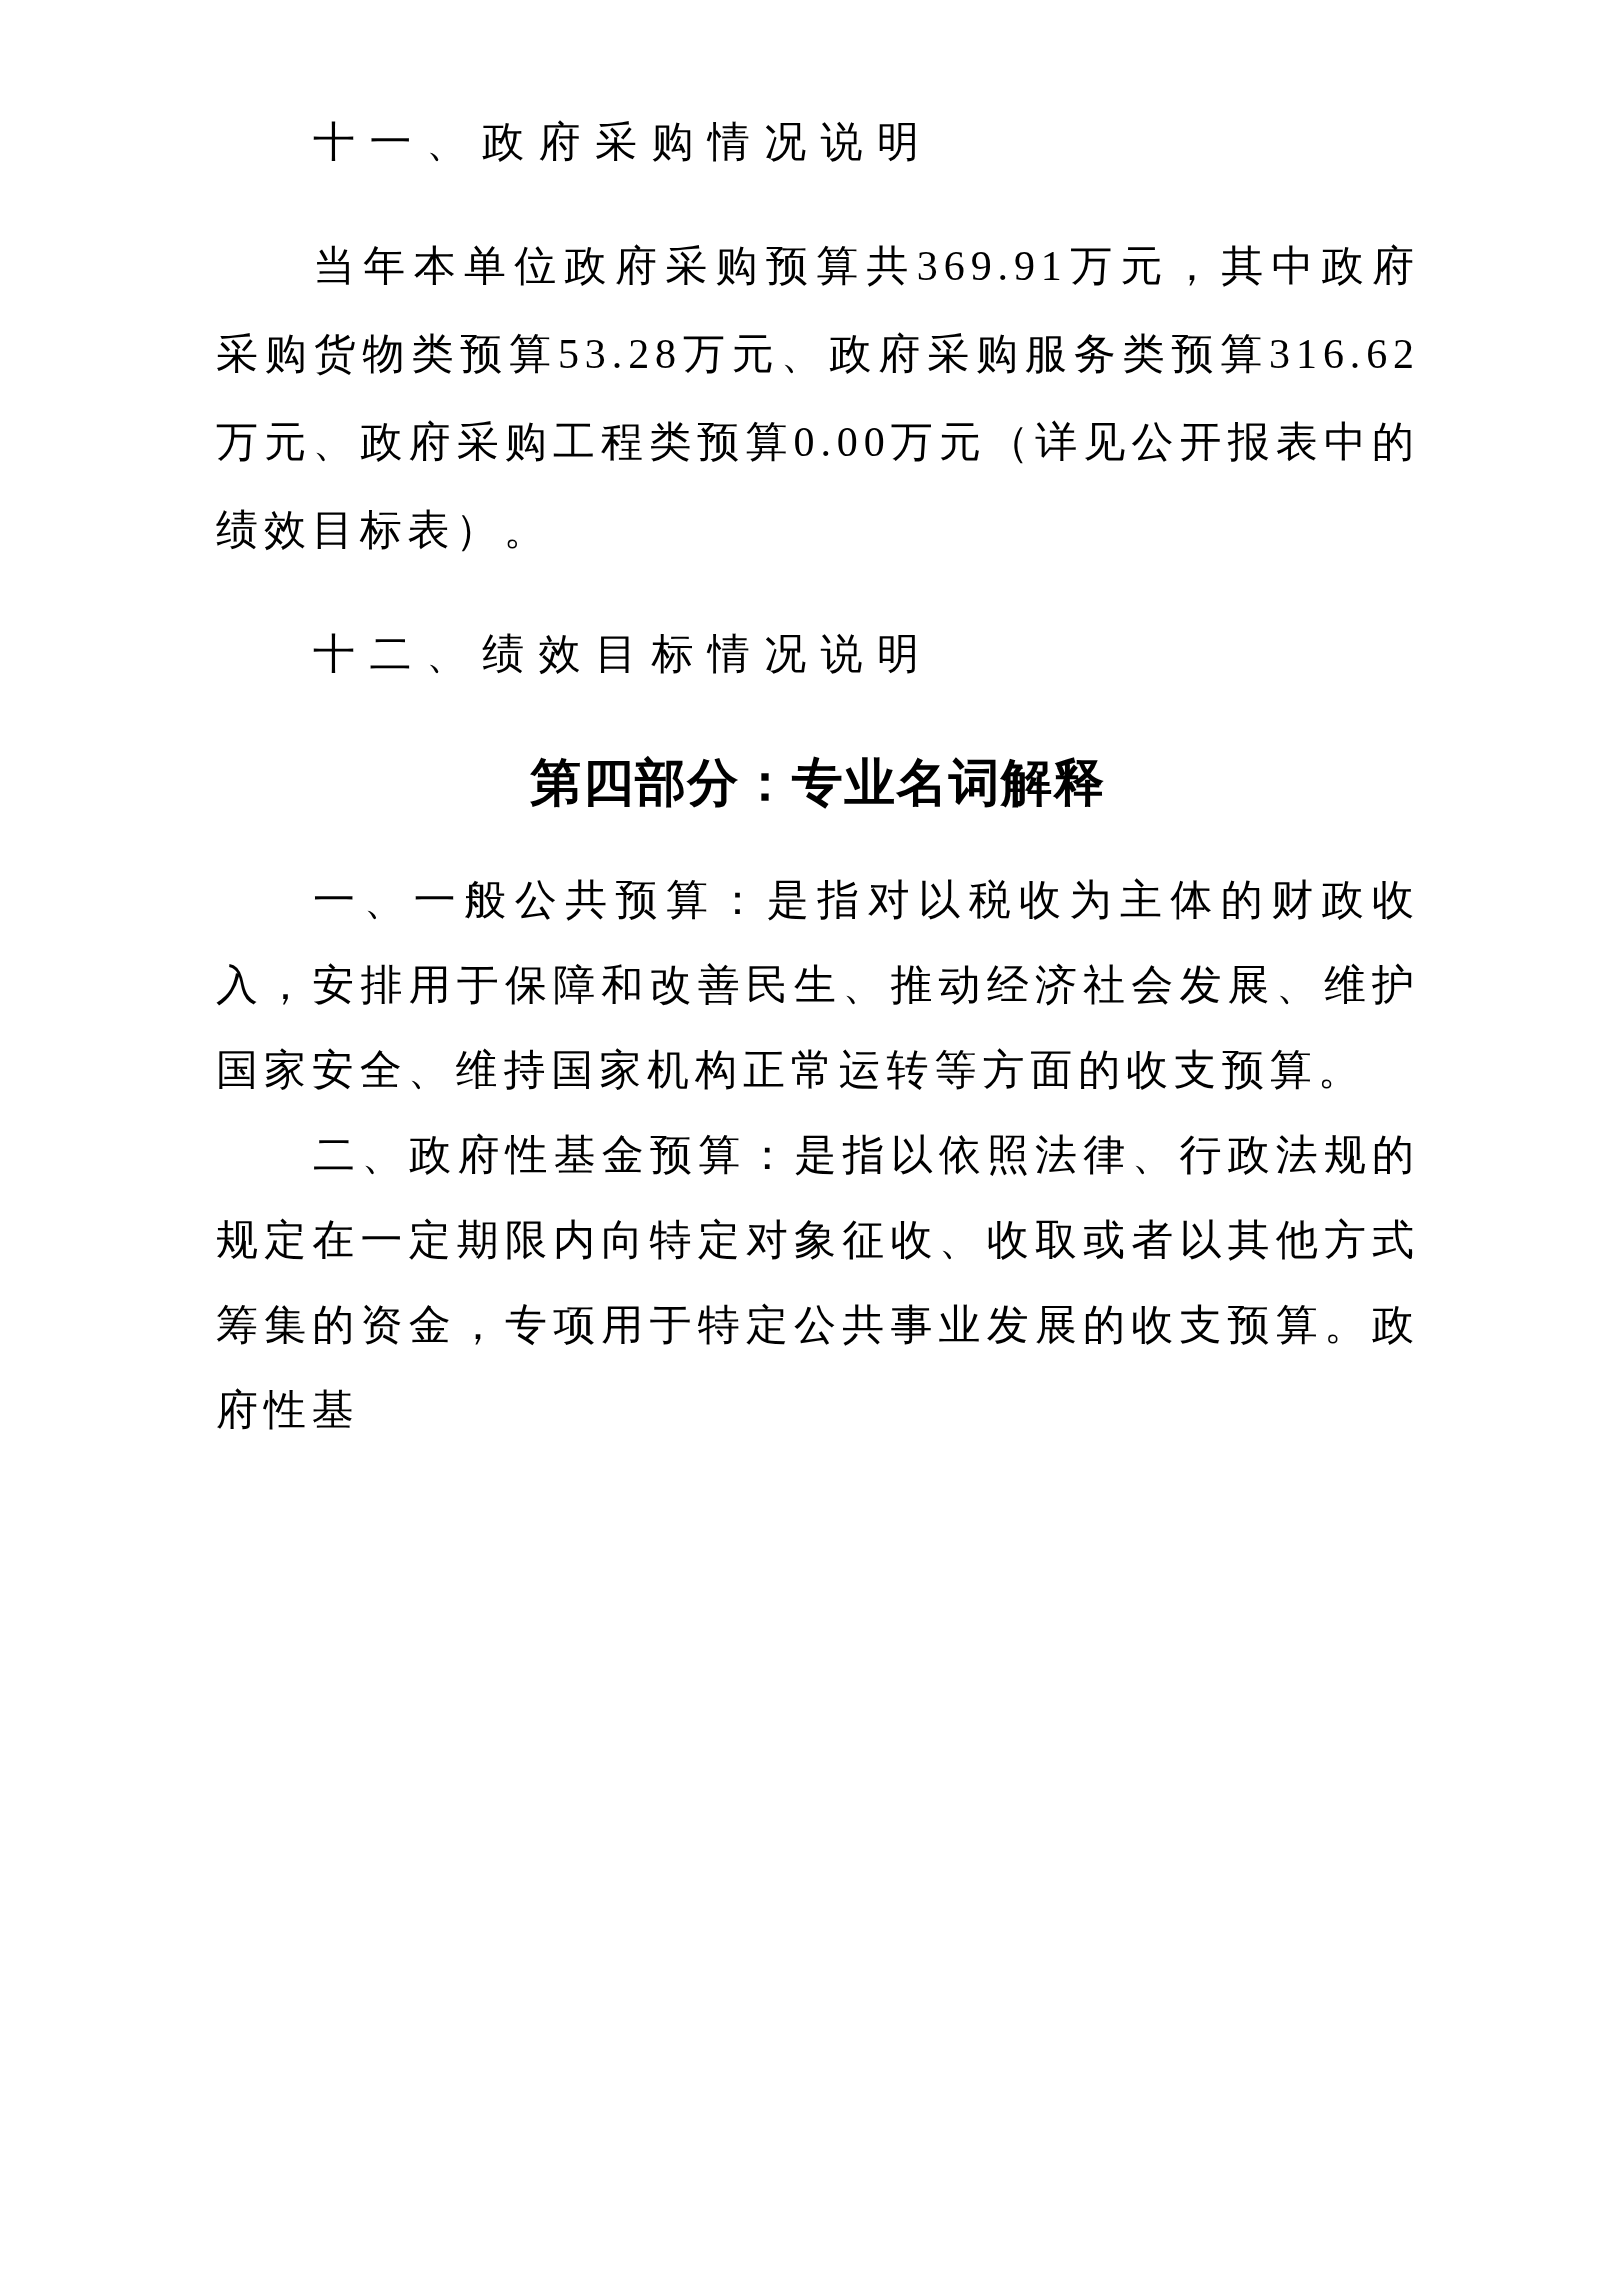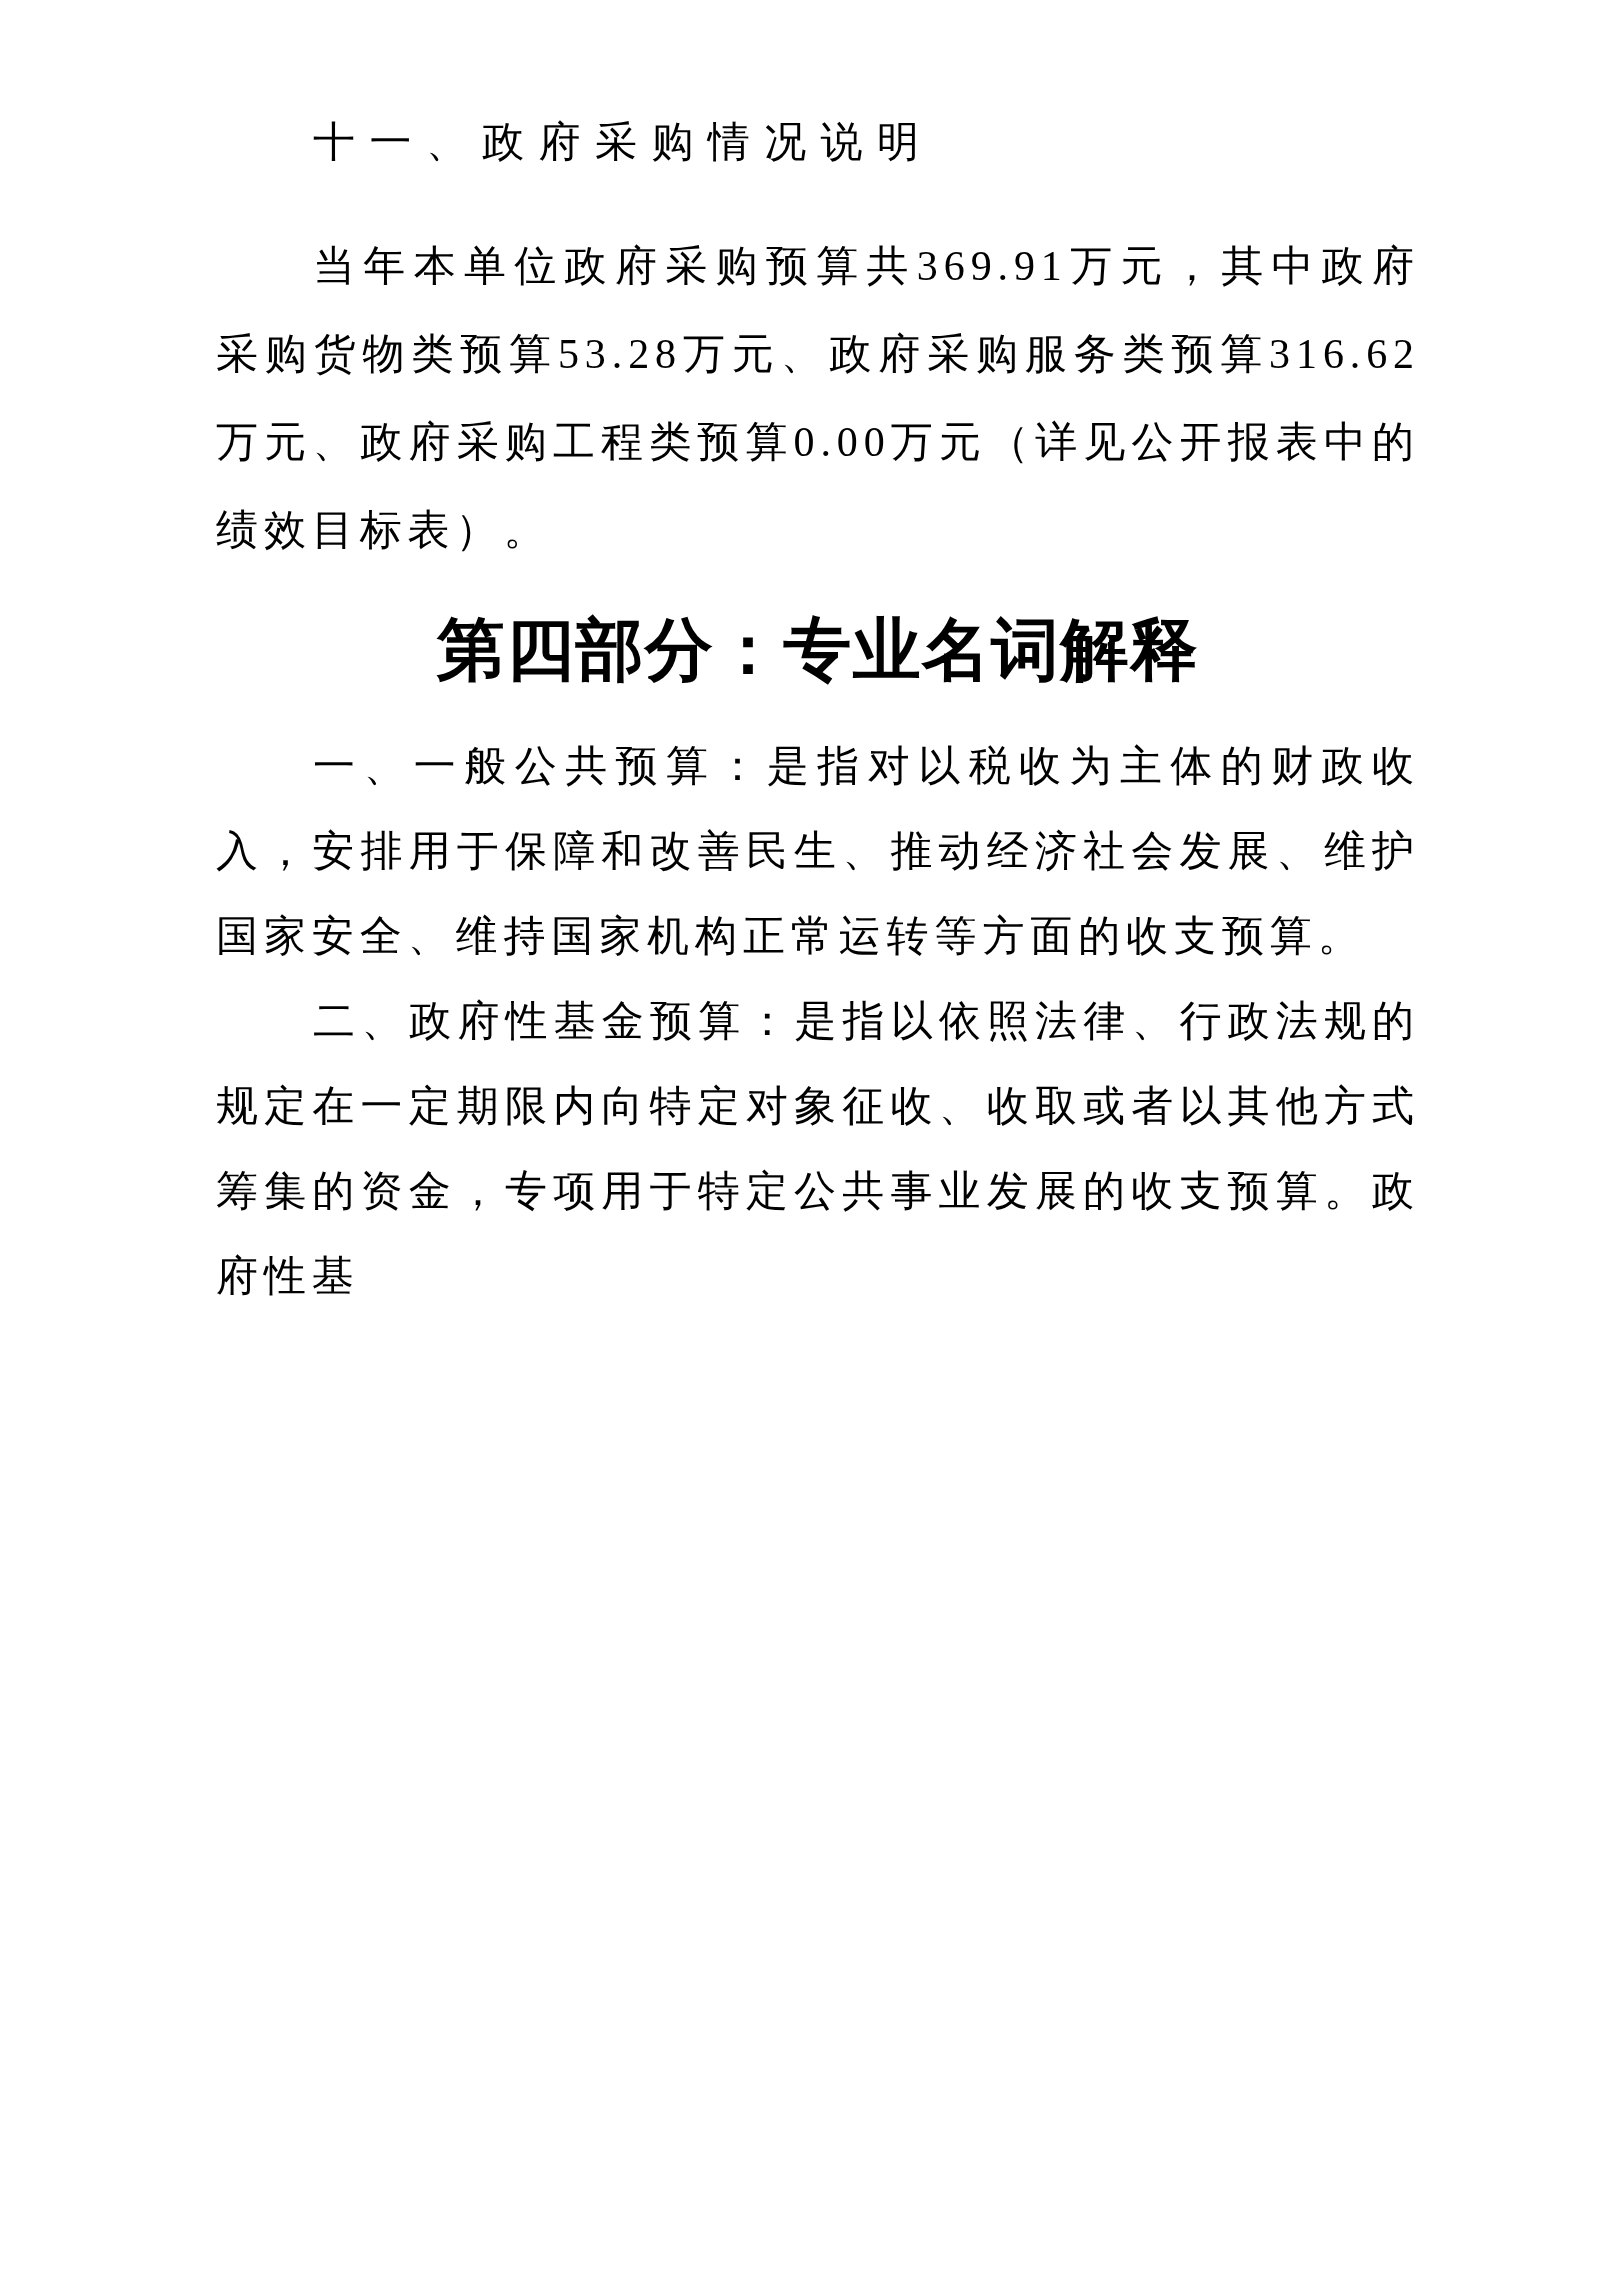--- a/index.html
+++ b/index.html
@@ -44,21 +44,21 @@
     font-size: 42px;
     line-height: 88px;
     margin: 0;
     text-indent: 97px;
     letter-spacing: 5.9px;
     text-align: justify;
   }
   
   .part-title {
     font-family: "Liberation Sans", "DejaVu Sans", sans-serif;
-    font-size: 68px;
+    font-size: 51px;
     font-weight: bold;
     line-height: 98px;
     margin: 26px 0 26px 0;
     text-align: center;
     text-indent: 0;
     letter-spacing: 1.3px;
   }
   
   .def-para {
     font-size: 42px;
@@ -83,20 +83,21 @@
 </head>
 <body>
 
 <div class="page">
   <div class="content">
 
     <h2 class="sec-heading first">十一、政府采购情况说明</h2>
 
     <p class="body-para">当年本单位政府采购预算共369.91万元，其中政府采购货物类预算53.28万元、政府采购服务类预算316.62万元、政府采购工程类预算0.00万元（详见公开报表中的绩效目标表）。</p>
 
+    <h2 class="sec-heading">十二、绩效目标情况说明</h2>
 
 
 
 
     <h1 class="part-title">第四部分：专业名词解释</h1>
 
     <p class="def-para">一、一般公共预算：是指对以税收为主体的财政收入，安排用于保障和改善民生、推动经济社会发展、维护国家安全、维持国家机构正常运转等方面的收支预算。</p>
 
     <p class="def-para">二、政府性基金预算：是指以依照法律、行政法规的规定在一定期限内向特定对象征收、收取或者以其他方式筹集的资金，专项用于特定公共事业发展的收支预算。政府性基</p>
 

